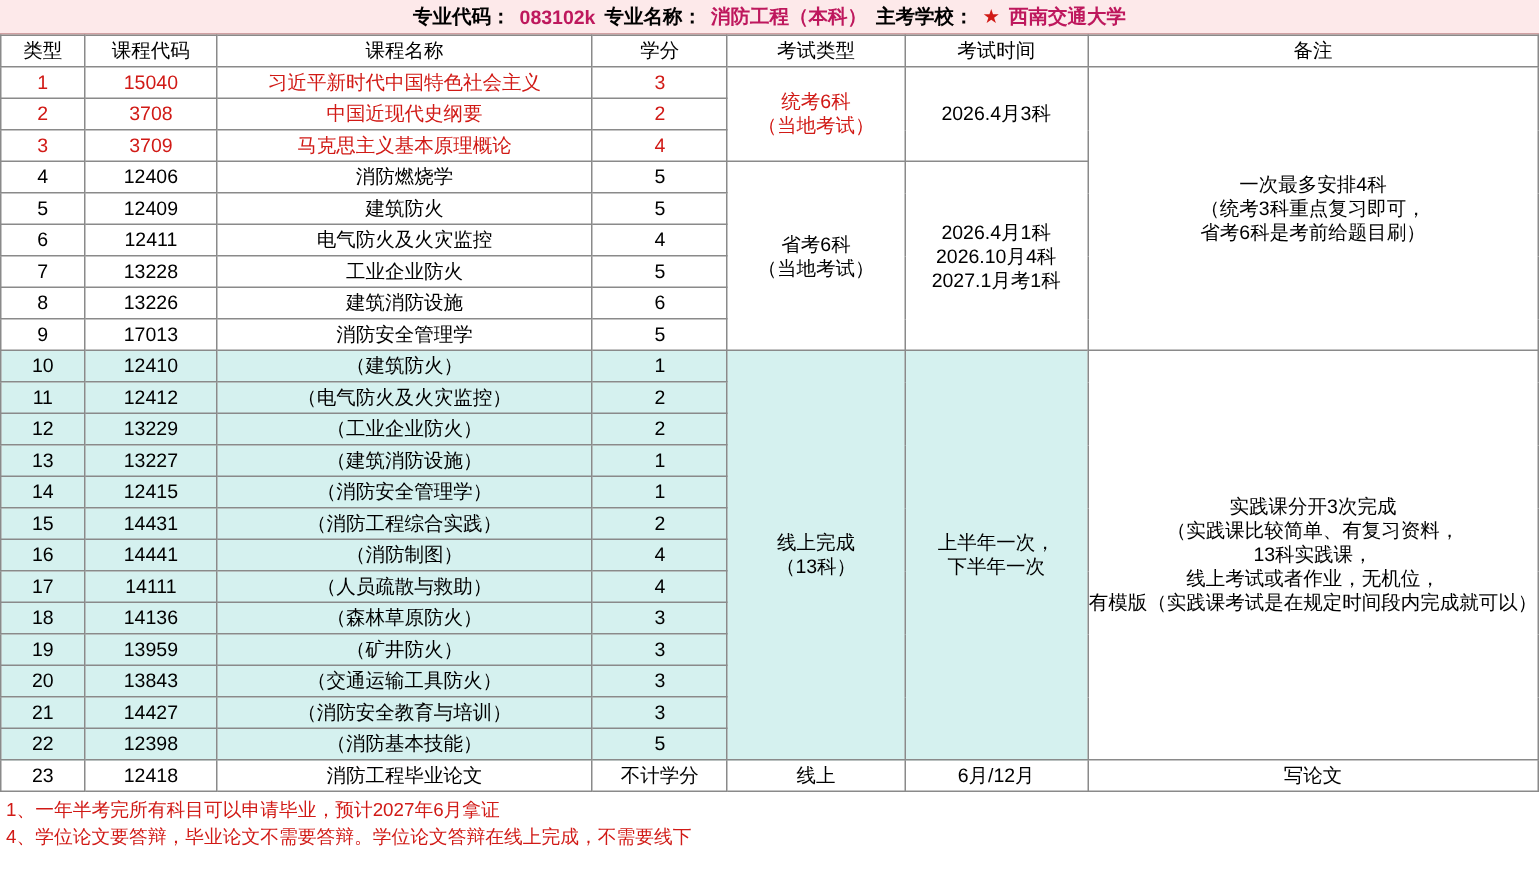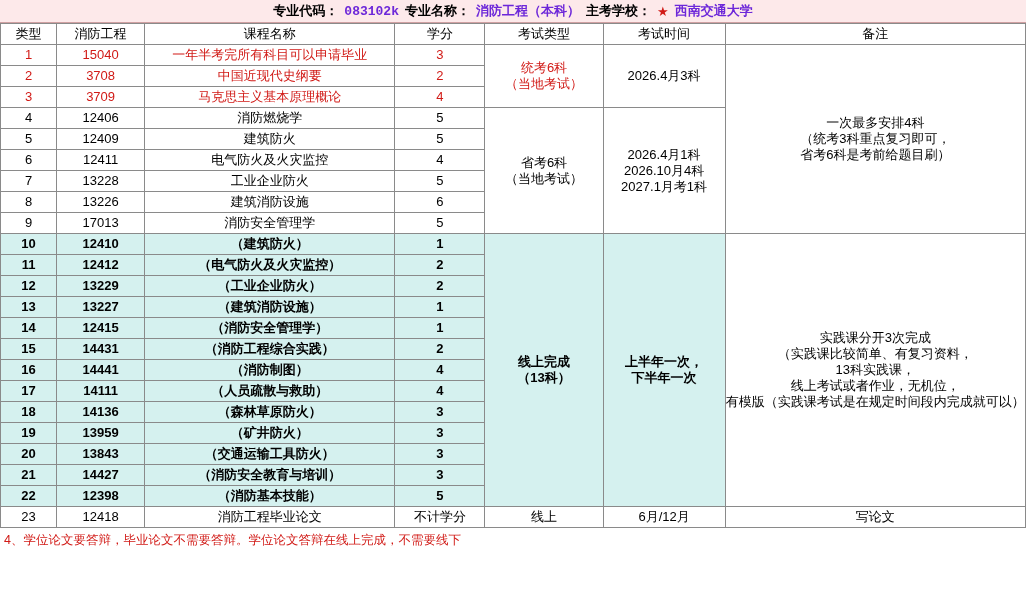--- a/index.html
+++ b/index.html
@@ -19,21 +19,21 @@
     background:#fde9ea;
     border-bottom:1px solid #d0a0a2;
     display:flex;
     align-items:center;
     justify-content:center;
     gap:6px;
     font-size:13px;
     font-weight:bold;
   }
   .hdr-label{color:#000;}
-  .hdr-red{color:#6d28d9;font-family:Liberation Mono, monospace;}
+  .hdr-red{color:#be185d;}
   .star{color:#d11a16;}
 
   
   table.main{
     border-collapse:collapse;
     width:1026px;
     table-layout:fixed;
     padding-left:44px;
   }
   table.main td,table.main th{
@@ -52,21 +52,21 @@
   }
   .c0{width:56px;}
   .c1{width:88px;}
   .c2{width:250px;}
   .c3{width:90px;}
   .c4{width:118px;}
   .c5{width:122px;}
   .c6{width:300px;}
 
   .red{color:#d11a16;}
-  .cyan{background:#d5f1ef;font-weight:bold;}
+  .cyan{background:#d5f1ef;}
   .multi{line-height:17px;}
 
   
   .notes{
     padding:4px 4px 0 4px;
     color:#d11a16;
     font-size:12.5px;
     line-height:17.5px;
   }
   .notes div{white-space:nowrap;}
@@ -92,33 +92,33 @@
         <col class="c1">
         <col class="c2">
         <col class="c3">
         <col class="c4">
         <col class="c5">
         <col class="c6">
     </colgroup>
     <thead>
       <tr>
         <th>类型</th>
-        <th>消防工程</th>
+        <th>课程代码</th>
         <th>课程名称</th>
         <th>学分</th>
         <th>考试类型</th>
         <th>考试时间</th>
         <th>备注</th>
       </tr>
     </thead>
     <tbody id="tbody">
         <tr>
           <td class="red ">1</td>
           <td class="red ">15040</td>
-          <td class="red ">一年半考完所有科目可以申请毕业</td>
+          <td class="red ">习近平新时代中国特色社会主义</td>
           <td class="red ">3</td>
           <td class="multi red " rowspan="3">统考6科<br>（当地考试）</td>
           <td class="multi " rowspan="3">2026.4月3科</td>
           <td class="multi" rowspan="9">一次最多安排4科<br>（统考3科重点复习即可，<br>省考6科是考前给题目刷）</td>
         </tr>
         <tr>
           <td class="red ">2</td>
           <td class="red ">3708</td>
           <td class="red ">中国近现代史纲要</td>
           <td class="red ">2</td>
@@ -254,15 +254,16 @@
           <td>消防工程毕业论文</td>
           <td>不计学分</td>
           <td class="multi " rowspan="1">线上</td>
           <td class="multi " rowspan="1">6月/12月</td>
           <td class="multi" rowspan="1">写论文</td>
         </tr>
       </tbody>
   </table>
 
   <div class="notes">
+      <div>1、一年半考完所有科目可以申请毕业，预计2027年6月拿证</div>
       <div>4、学位论文要答辩，毕业论文不需要答辩。学位论文答辩在线上完成，不需要线下</div>
     </div>
 </div>
 
 </body></html>

